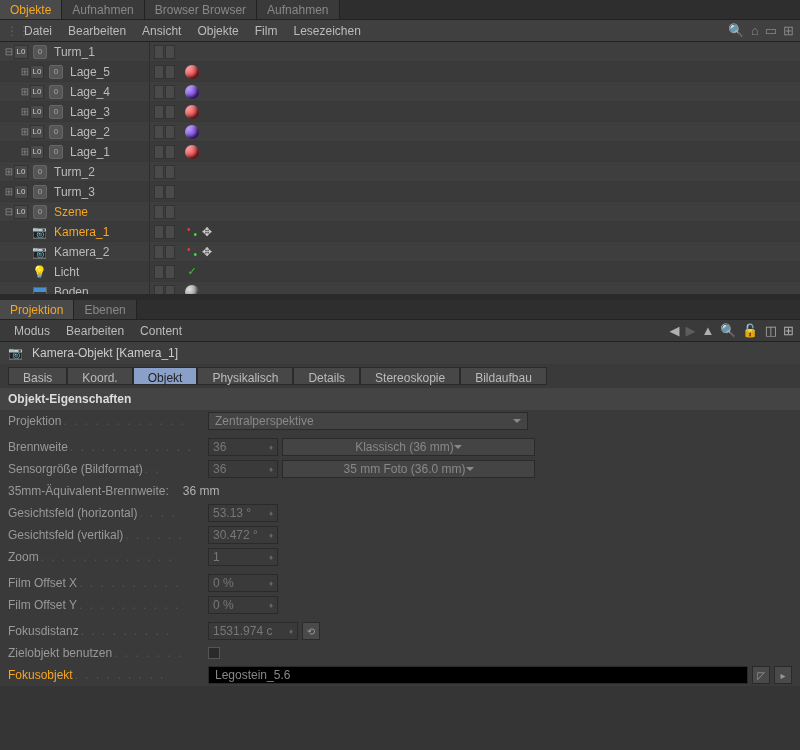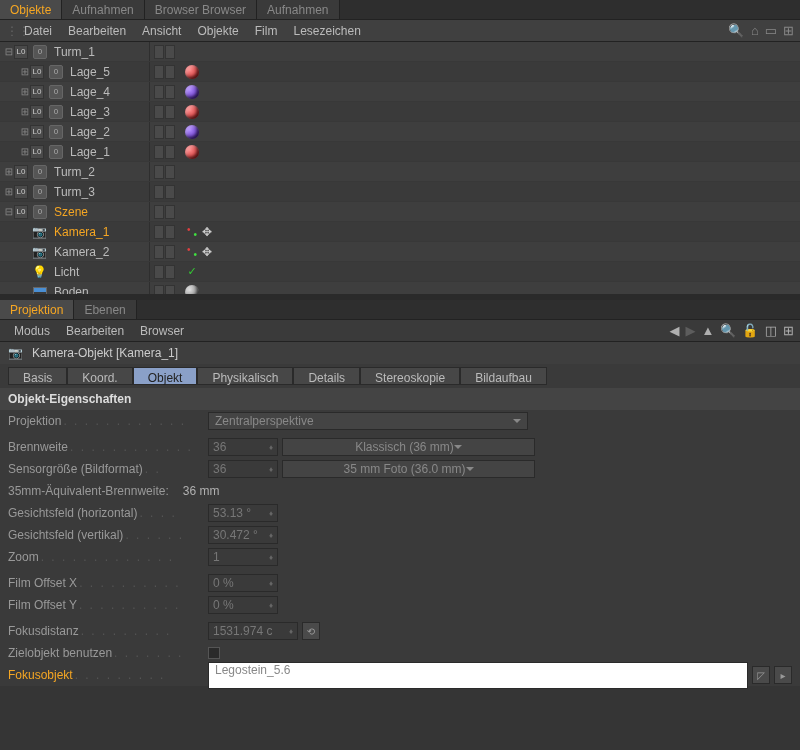--- a/index.html
+++ b/index.html
@@ -57,21 +57,21 @@
 .spinner-icon { color:#666; font-size:8px; }
 .dropdown { height:18px; background:#444; border:1px solid #2a2a2a; color:#888; padding:0 6px; display:flex; align-items:center; justify-content:space-between; }
 .dropdown.wide { width:253px;justify-content:center; }
 .dropdown.big { width:320px; }
 .dd-arr { width:0; height:0; border-left:4px solid transparent; border-right:4px solid transparent; border-top:4px solid #888; }
 .checkbox { width:12px; height:12px; background:#2a2a2a; border:1px solid #555; }
 .pickicon { width:18px; height:18px; background:#4a4a4a; border:1px solid #2a2a2a; display:flex; align-items:center; justify-content:center; color:#999; font-size:10px; }
 .spacer4 { height:4px; }
 .ri { cursor:pointer; font-size:13px; }
 .ri-group { display:flex; gap:6px; margin-left:auto; align-items:center; }
-.textfield { flex:1; max-width:540px; height:27px; background:#ffffff; border:1px solid #2a2a2a; color:#888; padding:0 6px; display:flex; }
+.textfield { flex:1; max-width:540px; height:18px; background:#000000; border:1px solid #2a2a2a; color:#888; padding:0 6px; display:flex; align-items:center; }
 .rightcluster { display:flex; gap:4px; margin-left:auto; margin-right:8px; }
 </style>
 </head>
 <body>
 
 <div class="tabbar">
   <div class="tab active">Objekte</div>
   <div class="tab inactive">Aufnahmen</div>
   <div class="tab inactive">Browser Browser</div>
   <div class="tab inactive">Aufnahmen</div>
@@ -288,21 +288,21 @@
 <div class="divider"></div>
 
 <div class="tabbar">
   <div class="tab active">Projektion</div>
   <div class="tab inactive">Ebenen</div>
 </div>
 
 <div class="attr-menubar">
   <span class="menu">Modus</span>
   <span class="menu">Bearbeiten</span>
-  <span class="menu">Browser</span>
+  <span class="menu">Content</span>
   <div class="ri-group">
     <span class="ri">◀</span>
     <span class="ri" style="opacity:.3">▶</span>
     <span class="ri">▲</span>
     <span class="ri">🔍</span>
     <span class="ri">🔓</span>
     <span class="ri">◫</span>
     <span class="ri">⊞</span>
   </div>
 </div>

